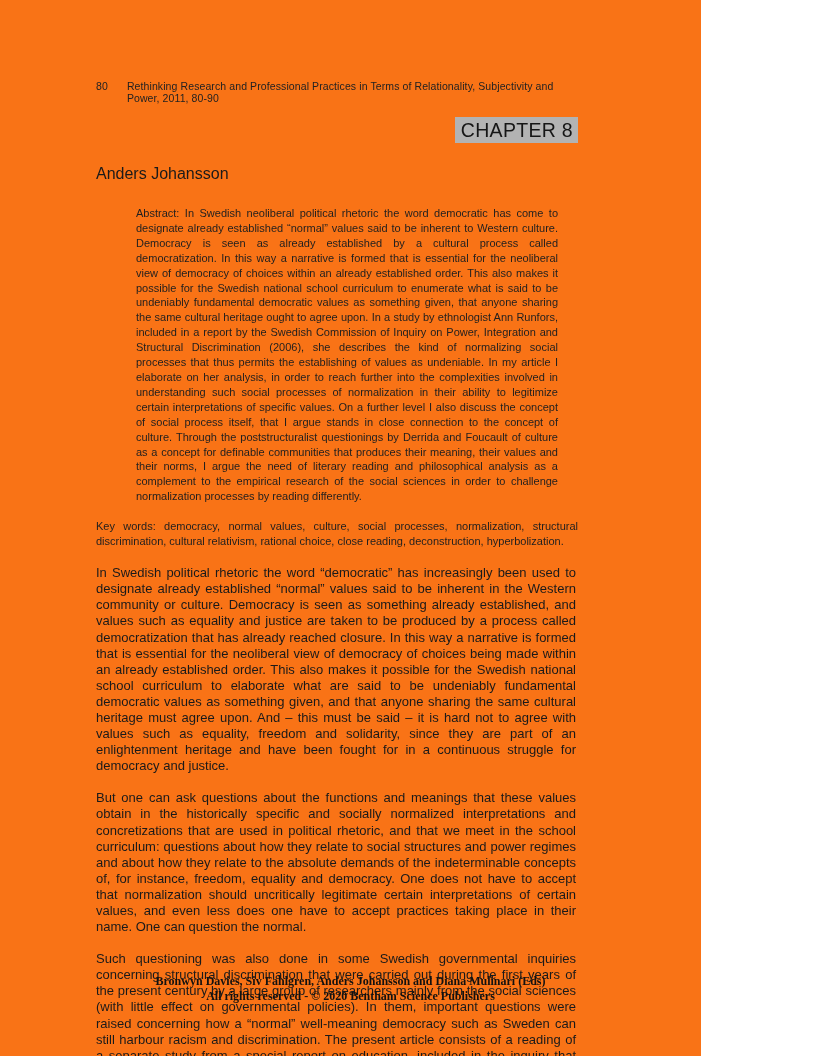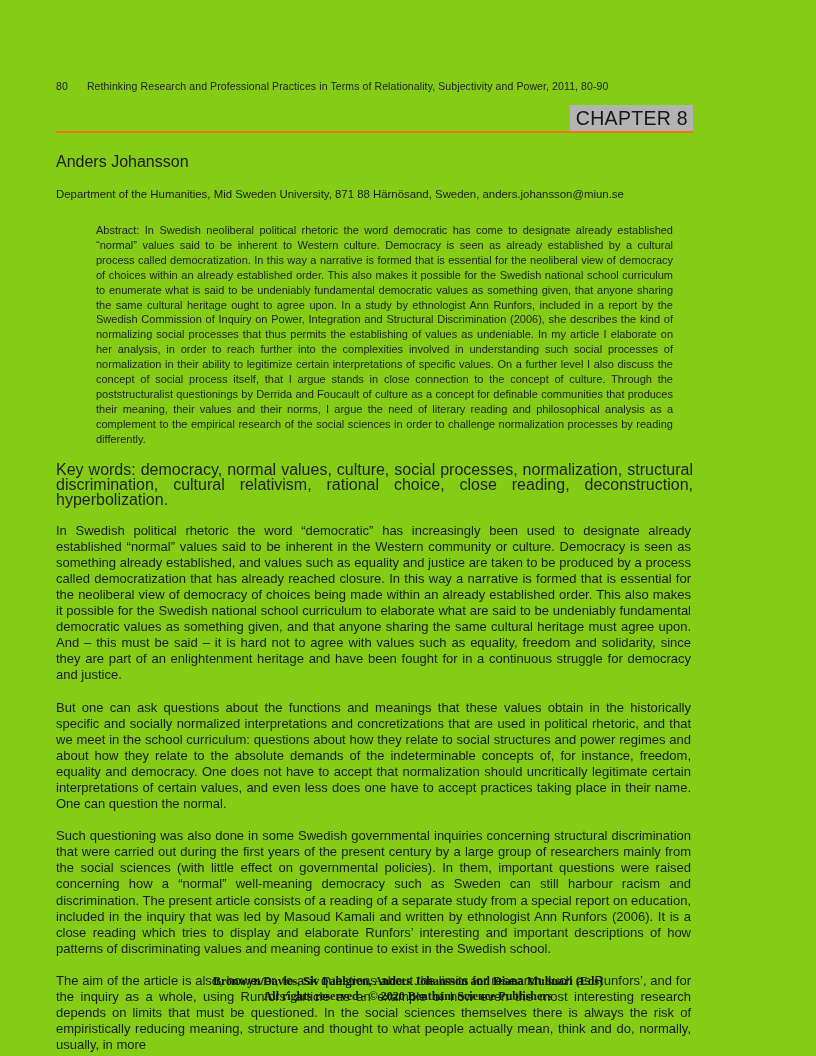--- a/index.html
+++ b/index.html
@@ -1,25 +1,25 @@
 <!DOCTYPE html>
 <html><head>
 <meta charset="utf-8">
 <style>
   html, body { margin: 0; padding: 0; background: #ffffff; }
   .page {
     position: relative;
-    width: 816px;
+    width: 701px;
     height: 1056px;
-    background: #84cc16;
+    background: #f97316;
     font-family: "Liberation Sans", "DejaVu Sans", sans-serif;
     color: #1c1c1c;
     overflow: hidden;
     box-sizing: border-box;
-    padding: 80px 123px 0 56px;
+    padding: 80px 123px 0 96px;
   }
   .running-head {
     font-size: 10.5px;
     color: #222222;
     display: flex;
     gap: 19px;
     letter-spacing: 0.1px;
   }
   .chapter-row {
     margin-top: 13px;
@@ -54,21 +54,21 @@
   }
   .abstract {
     margin: 23px 20px 0 40px;
     font-size: 11px;
     line-height: 14.9px;
     text-align: justify;
     color: #1f1f1f;
   }
   .keywords {
     margin-top: 15px;
-    font-size: 16px;
+    font-size: 11px;
     line-height: 15px;
     text-align: justify;
     color: #1f1f1f;
   }
   .body-text p {
     margin: 16px 2px 0 0;
     font-size: 13px;
     line-height: 16.1px;
     text-align: justify;
     color: #1a1a1a;
@@ -96,21 +96,20 @@
     <span>Rethinking Research and Professional Practices in Terms of Relationality, Subjectivity and Power, 2011, 80-90</span>
   </div>
 
   <div class="chapter-row">
     <span class="chapter-label">CHAPTER 8</span>
   </div>
 
 
   <div class="author">Anders Johansson</div>
 
-  <div class="affiliation">Department of the Humanities, Mid Sweden University, 871 88 Härnösand, Sweden, anders.johansson@miun.se</div>
 
   <div class="abstract">Abstract: In Swedish neoliberal political rhetoric the word democratic has come to designate already established “normal” values said to be inherent to Western culture. Democracy is seen as already established by a cultural process called democratization. In this way a narrative is formed that is essential for the neoliberal view of democracy of choices within an already established order. This also makes it possible for the Swedish national school curriculum to enumerate what is said to be undeniably fundamental democratic values as something given, that anyone sharing the same cultural heritage ought to agree upon. In a study by ethnologist Ann Runfors, included in a report by the Swedish Commission of Inquiry on Power, Integration and Structural Discrimination (2006), she describes the kind of normalizing social processes that thus permits the establishing of values as undeniable. In my article I elaborate on her analysis, in order to reach further into the complexities involved in understanding such social processes of normalization in their ability to legitimize certain interpretations of specific values. On a further level I also discuss the concept of social process itself, that I argue stands in close connection to the concept of culture. Through the poststructuralist questionings by Derrida and Foucault of culture as a concept for definable communities that produces their meaning, their values and their norms, I argue the need of literary reading and philosophical analysis as a complement to the empirical research of the social sciences in order to challenge normalization processes by reading differently.</div>
 
   <div class="keywords">Key words: democracy, normal values, culture, social processes, normalization, structural discrimination, cultural relativism, rational choice, close reading, deconstruction, hyperbolization.</div>
 
   <div class="body-text">
     <p>In Swedish political rhetoric the word “democratic” has increasingly been used to designate already established “normal” values said to be inherent in the Western community or culture. Democracy is seen as something already established, and values such as equality and justice are taken to be produced by a process called democratization that has already reached closure. In this way a narrative is formed that is essential for the neoliberal view of democracy of choices being made within an already established order. This also makes it possible for the Swedish national school curriculum to elaborate what are said to be undeniably fundamental democratic values as something given, and that anyone sharing the same cultural heritage must agree upon. And – this must be said – it is hard not to agree with values such as equality, freedom and solidarity, since they are part of an enlightenment heritage and have been fought for in a continuous struggle for democracy and justice.</p>
     <p>But one can ask questions about the functions and meanings that these values obtain in the historically specific and socially normalized interpretations and concretizations that are used in political rhetoric, and that we meet in the school curriculum: questions about how they relate to social structures and power regimes and about how they relate to the absolute demands of the indeterminable concepts of, for instance, freedom, equality and democracy. One does not have to accept that normalization should uncritically legitimate certain interpretations of certain values, and even less does one have to accept practices taking place in their name. One can question the normal.</p>
     <p>Such questioning was also done in some Swedish governmental inquiries concerning structural discrimination that were carried out during the first years of the present century by a large group of researchers mainly from the social sciences (with little effect on governmental policies). In them, important questions were raised concerning how a “normal” well-meaning democracy such as Sweden can still harbour racism and discrimination. The present article consists of a reading of a separate study from a special report on education, included in the inquiry that was led by Masoud Kamali and written by ethnologist Ann Runfors (2006). It is a close reading which tries to display and elaborate Runfors’ interesting and important descriptions of how patterns of discriminating values and meaning continue to exist in the Swedish school.</p>
     <p>The aim of the article is also, however, to ask questions about the limits for research such as Runfors’, and for the inquiry as a whole, using Runfors’ article as an example of how even the most interesting research depends on limits that must be questioned. In the social sciences themselves there is always the risk of empiristically reducing meaning, structure and thought to what people actually mean, think and do, normally, usually, in more</p>

